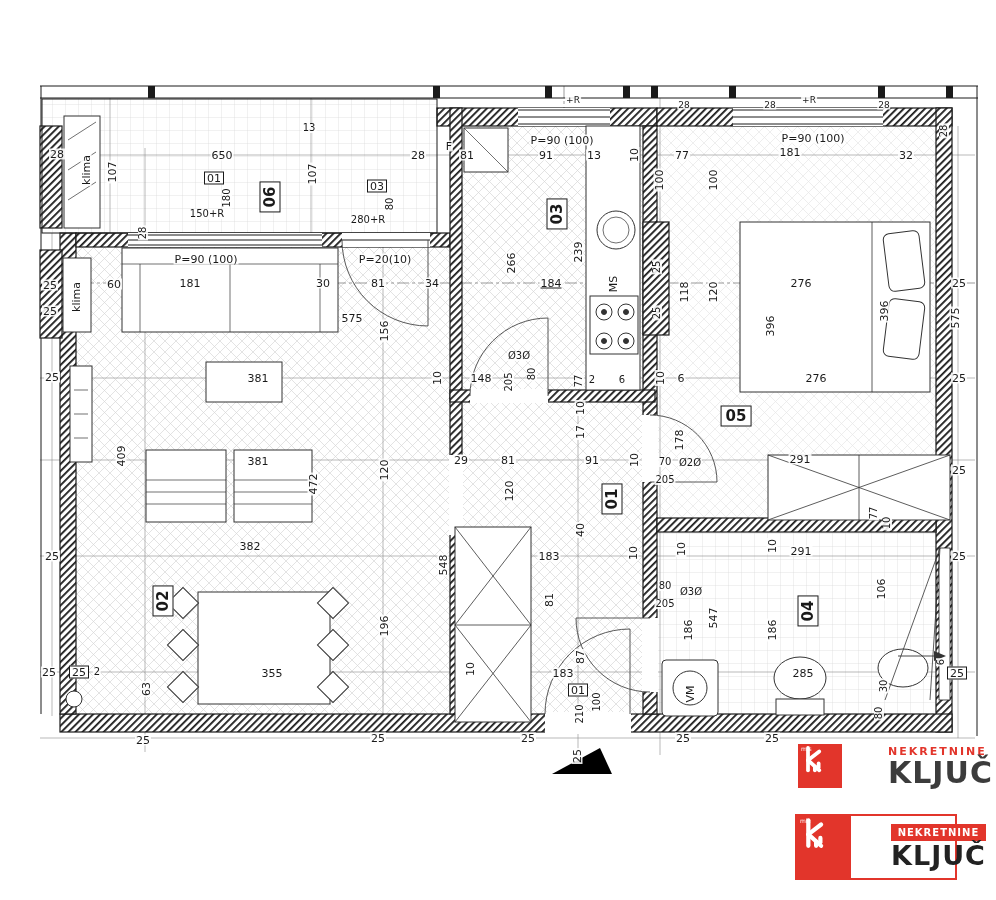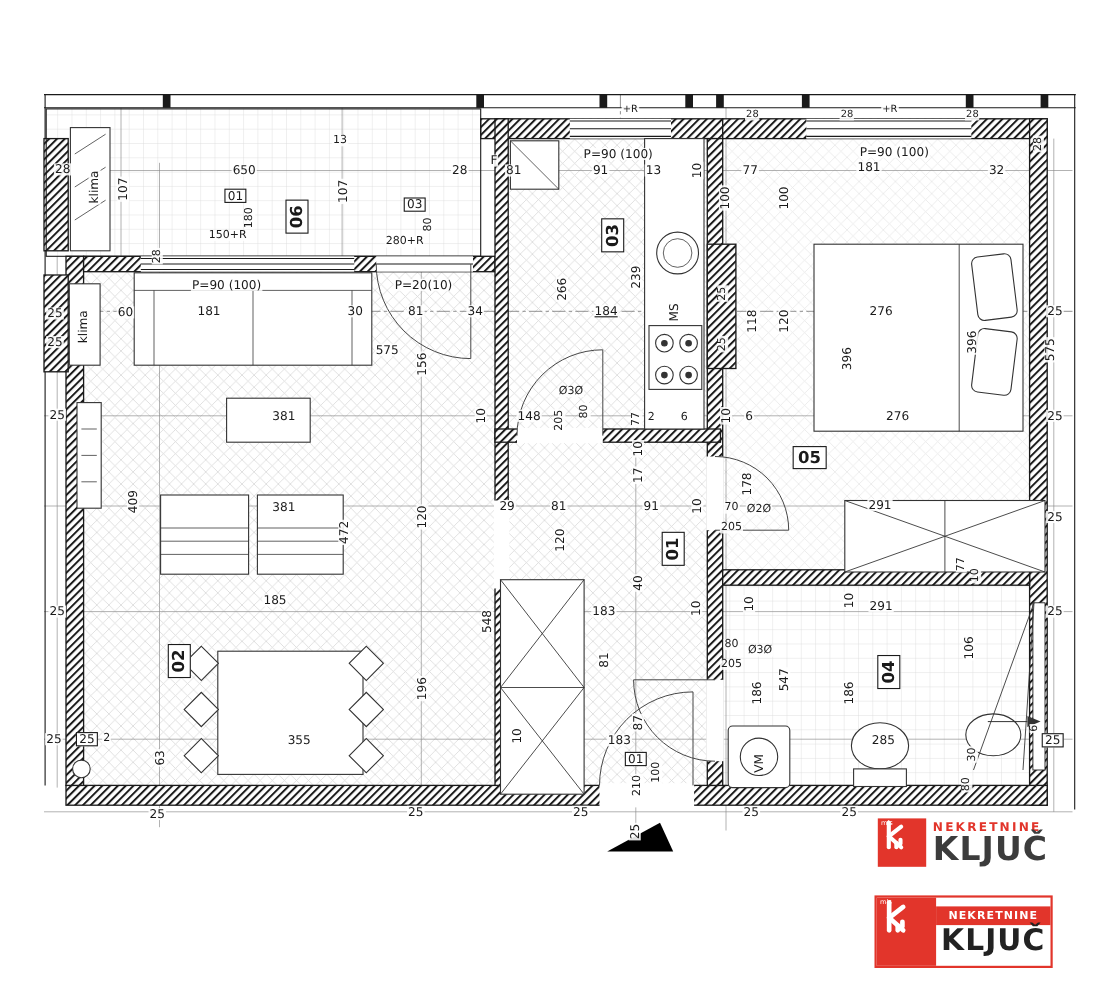--- a/index.html
+++ b/index.html
@@ -8,21 +8,21 @@
   .canvas svg{position:absolute;left:0;top:0;}
   #labels{position:absolute;left:0;top:0;width:996px;height:900px;pointer-events:none;}
   .lbl{position:absolute;font-size:11px;color:#1a1a1a;background:rgba(255,255,255,.88);
        padding:0 1px;white-space:nowrap;line-height:1;}
   .lbl.room{font-size:15px;font-weight:700;border:1.5px solid #1a1a1a;padding:2px 4px;background:#fff;}
   .lbl.box{border:1px solid #1a1a1a;padding:0 2px;background:#fff;}
   
   .logo{position:absolute;display:flex;align-items:stretch;background:#fff;}
   .logo .badge{background:var(--accent,#e2352b);display:flex;align-items:center;justify-content:center;position:relative;flex:none;}
   .logo .badge .mls{position:absolute;top:2px;left:3px;color:#fff;font-size:6px;line-height:1;}
-  .logo .col{display:flex;flex-direction:column;justify-content:center;}
+  .logo .col{display:flex;flex-direction:column;justify-content:center;margin-left:40px;}
   .logo-small{left:798px;top:742px;height:48px;gap:6px;}
   .logo-small .badge{width:44px;height:44px;margin-top:2px;}
   .logo-small .tag{color:var(--accent,#e2352b);font-weight:700;font-size:11px;letter-spacing:2px;}
   .logo-small .brand{font-size:30px;font-weight:800;color:#3c3c3c;letter-spacing:1px;line-height:1;}
   .logo-large{left:795px;top:814px;width:158px;height:62px;border:2px solid var(--accent,#e2352b);}
   .logo-large .badge{width:54px;}
   .logo-large .col{flex:1;}
   .logo-large .tag{background:var(--accent,#e2352b);color:#fff;font-weight:700;font-size:10px;
                    letter-spacing:1px;text-align:center;padding:3px 0;}
   .logo-large .brand{font-size:27px;font-weight:800;color:#222;text-align:center;line-height:1.1;letter-spacing:1px;}
@@ -286,21 +286,21 @@
       <span class="lbl" style="left: 800px; top: 459px; transform: translate(-50%, -50%);">291</span>
       <span class="lbl" style="left: 959px; top: 470px; transform: translate(-50%, -50%);">25</span>
       <span class="lbl" style="left: 665px; top: 480px; font-size: 10px; transform: translate(-50%, -50%);">205</span>
       <span class="lbl" style="left: 313px; top: 484px; transform: translate(-50%, -50%) rotate(-90deg);">472</span>
       <span class="lbl" style="left: 384px; top: 470px; transform: translate(-50%, -50%) rotate(-90deg);">120</span>
       <span class="lbl" style="left: 509px; top: 491px; transform: translate(-50%, -50%) rotate(-90deg);">120</span>
       <span class="lbl room" style="left: 612px; top: 499px; transform: translate(-50%, -50%) rotate(-90deg);">01</span>
       <span class="lbl" style="left: 874px; top: 513px; font-size: 10px; transform: translate(-50%, -50%) rotate(-90deg);">77</span>
       <span class="lbl" style="left: 887px; top: 523px; font-size: 10px; transform: translate(-50%, -50%) rotate(-90deg);">10</span>
       <span class="lbl" style="left: 580px; top: 530px; transform: translate(-50%, -50%) rotate(-90deg);">40</span>
-      <span class="lbl" style="left: 250px; top: 546px; transform: translate(-50%, -50%);">185</span>
+      <span class="lbl" style="left: 250px; top: 546px; transform: translate(-50%, -50%);">382</span>
       <span class="lbl" style="left: 52px; top: 556px; transform: translate(-50%, -50%);">25</span>
       <span class="lbl" style="left: 549px; top: 556px; transform: translate(-50%, -50%);">183</span>
       <span class="lbl" style="left: 633px; top: 553px; transform: translate(-50%, -50%) rotate(-90deg);">10</span>
       <span class="lbl" style="left: 681px; top: 549px; transform: translate(-50%, -50%) rotate(-90deg);">10</span>
       <span class="lbl" style="left: 772px; top: 546px; transform: translate(-50%, -50%) rotate(-90deg);">10</span>
       <span class="lbl" style="left: 801px; top: 551px; transform: translate(-50%, -50%);">291</span>
       <span class="lbl" style="left: 959px; top: 556px; transform: translate(-50%, -50%);">25</span>
       <span class="lbl" style="left: 443px; top: 565px; transform: translate(-50%, -50%) rotate(-90deg);">548</span>
       <span class="lbl" style="left: 665px; top: 586px; font-size: 10px; transform: translate(-50%, -50%);">80</span>
       <span class="lbl" style="left: 691px; top: 592px; font-size: 10px; transform: translate(-50%, -50%);">Ø3Ø</span>

